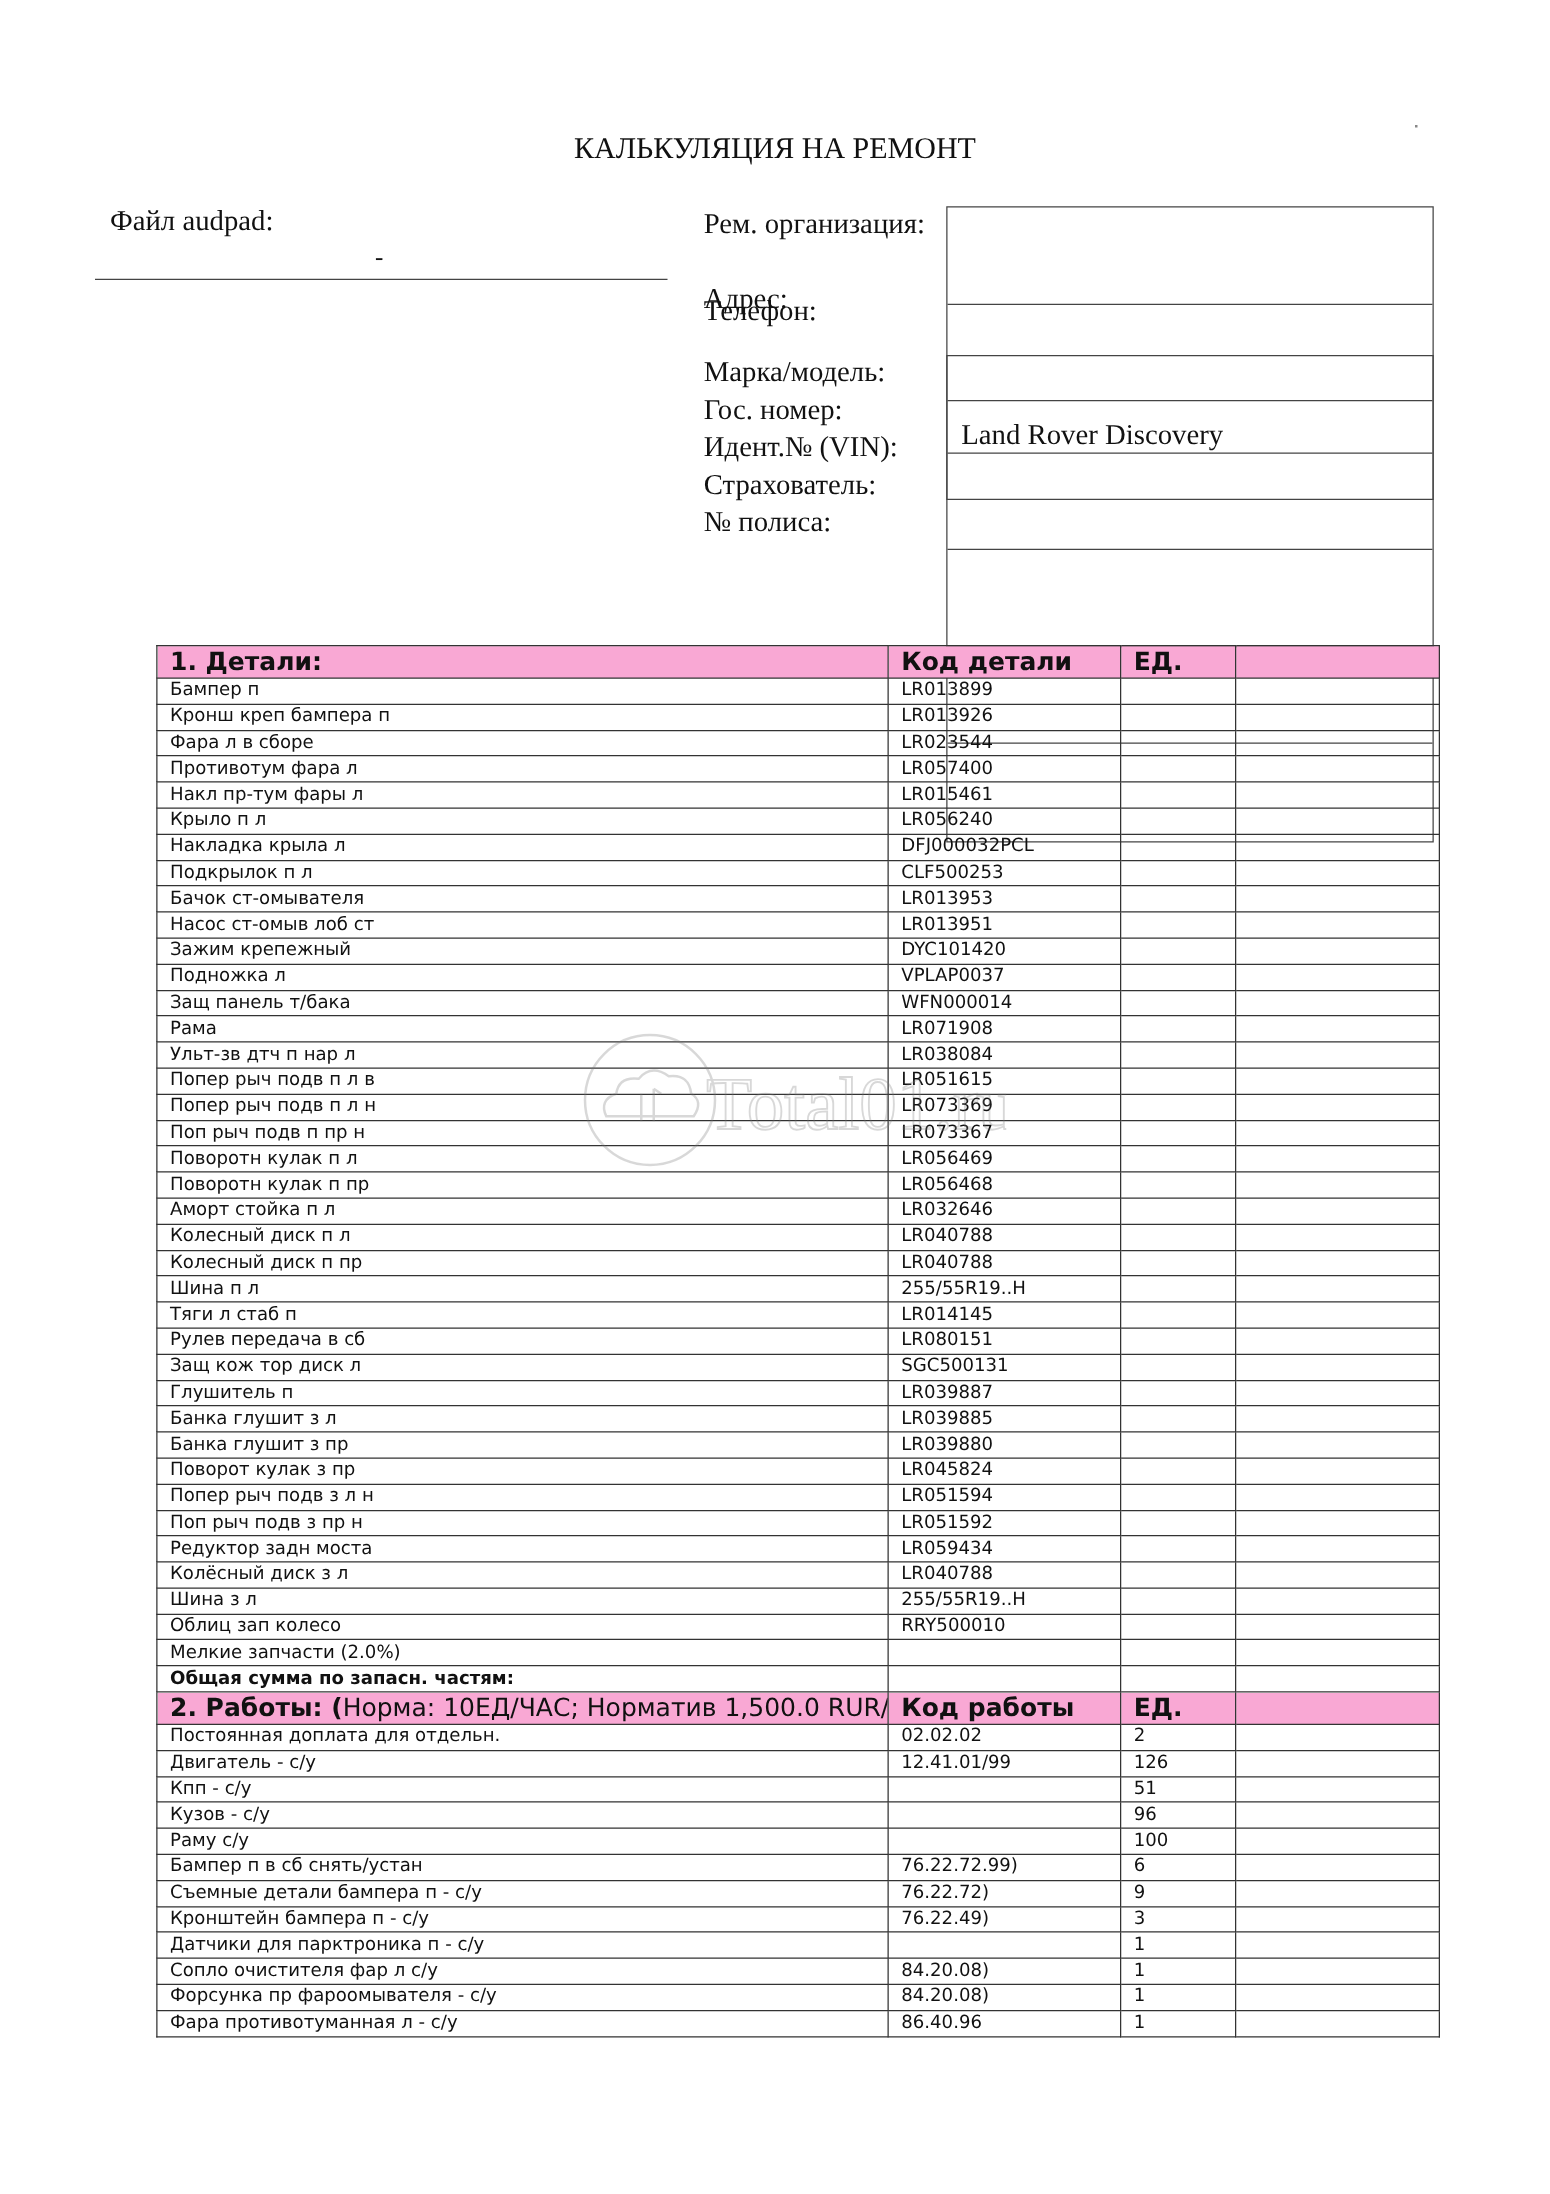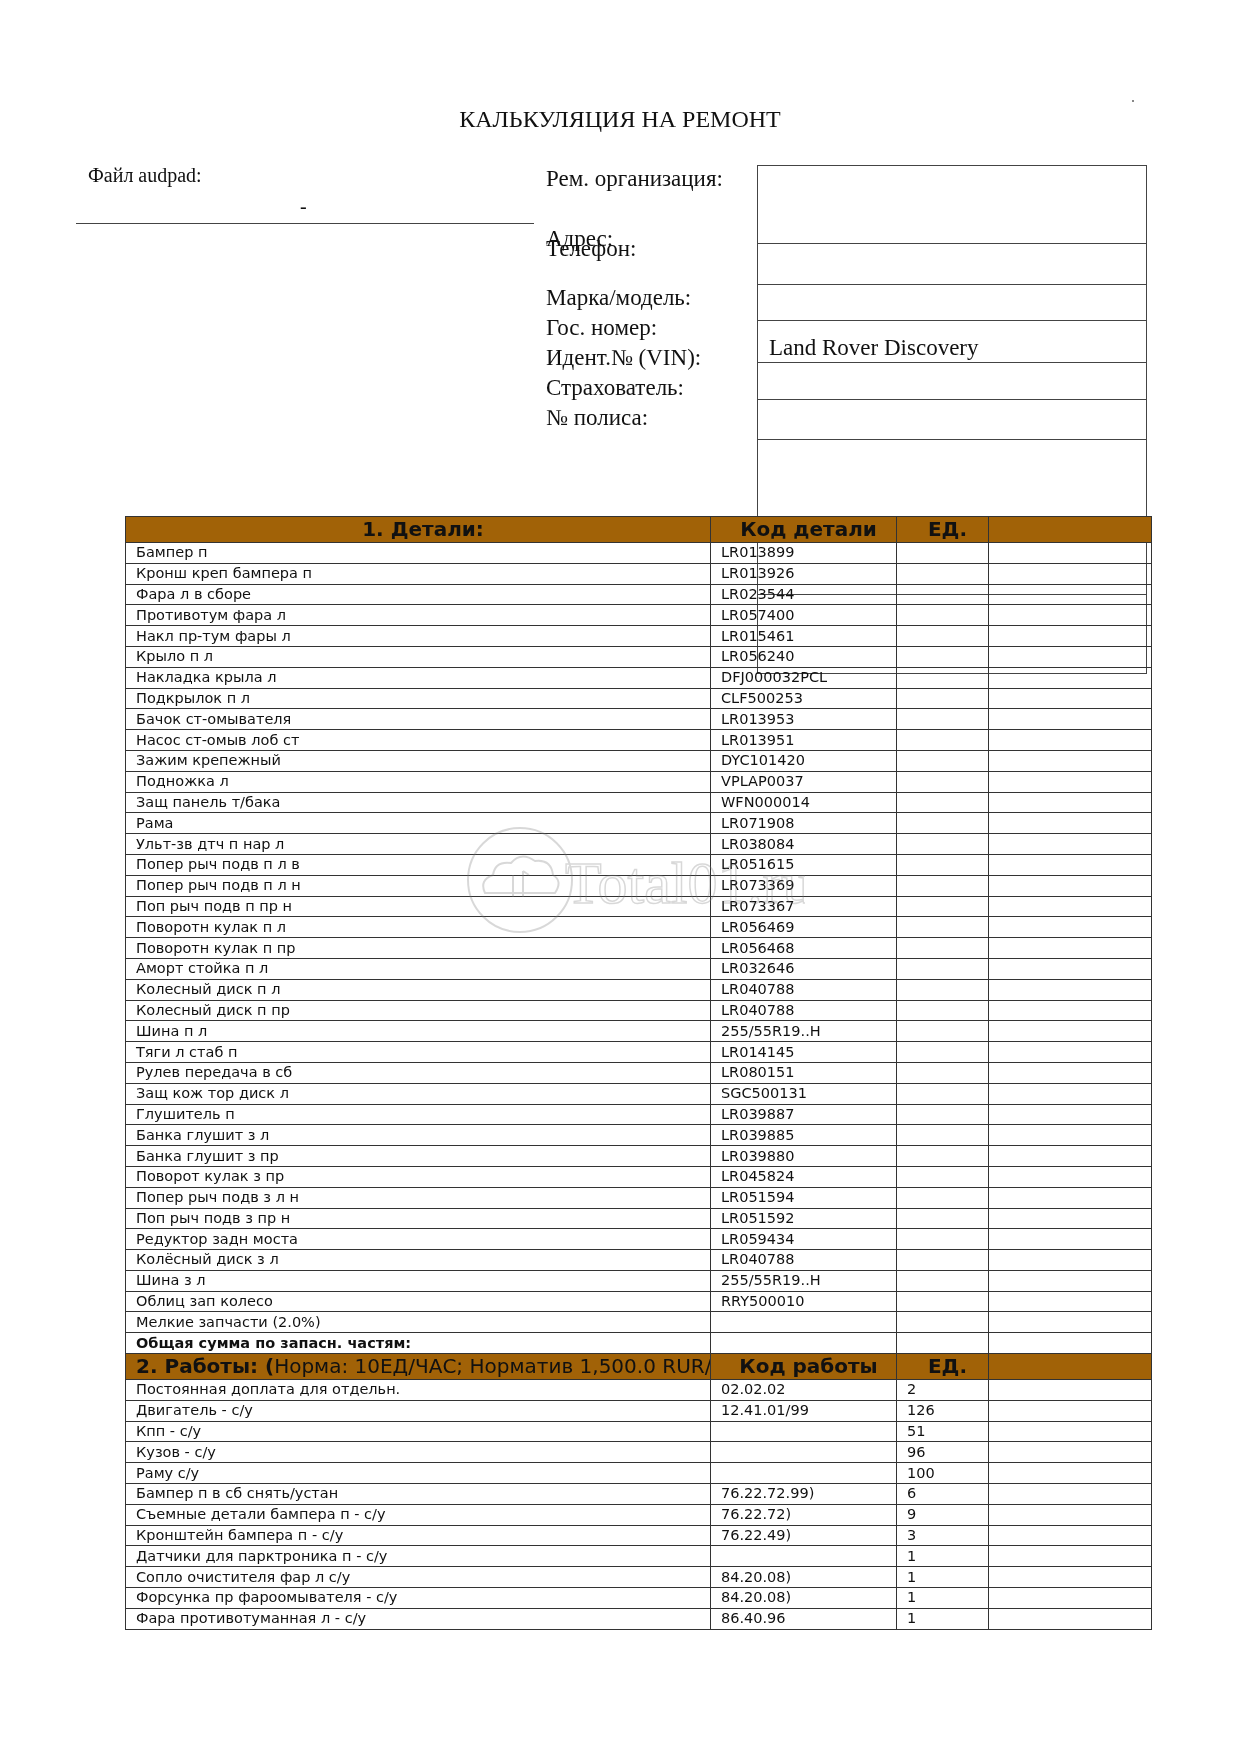--- a/index.html
+++ b/index.html
@@ -1,37 +1,37 @@
 <!DOCTYPE html>
 <html><head>
 <meta charset="utf-8">
 <style>
   html, body { margin:0; padding:0; background:#ffffff; }
   body { width:1240px; height:1755px; position:relative; overflow:hidden; color:#111; }
   .serif { font-family:"Liberation Serif", "DejaVu Serif", serif; }
   .sans { font-family:"DejaVu Sans", "Liberation Sans", sans-serif; }
   .title { position:absolute; left:0; width:1240px; top:106px; text-align:center; font-size:24px; letter-spacing:0px; }
   .dot { position:absolute; left:1132px; top:100px; width:2px; height:2px; background:#888; }
-  .file-label { position:absolute; left:88px; top:164px; font-size:20px; }
+  .file-label { position:absolute; left:88px; top:164px; font-size:23px; }
   .file-dash { position:absolute; left:300px; top:195px; font-size:20px; }
   .file-line { position:absolute; left:76px; top:223px; width:458px; height:1px; background:#444; }
 
   .fields { position:absolute; left:546px; font-size:23px; }
-  .field-row { position:absolute; left:0; height:30px; line-height:30px; white-space:nowrap; }
+  .field-row { position:absolute; left:17px; height:30px; line-height:30px; white-space:nowrap; }
   .field-box { position:absolute; left:757px; width:390px; border:1px solid #444; box-sizing:border-box; }
   .box-cell { height:29.6px; border-bottom:1px solid #444; box-sizing:border-box; font-size:23px; line-height:29px; padding-left:11px;margin-top:48px; }
   .box-cell:last-child { border-bottom:none; }
 
   table.calc { position:absolute; left:125px; top:516px; width:1026px; border-collapse:collapse; font-size:14.5px; table-layout:fixed; }
   table.calc td { border:1.3px solid #333; padding:0 0 0 10px; height:19.8px; line-height:19px; white-space:nowrap; overflow:hidden; }
   table.calc col.c1 { width:585px; }
   table.calc col.c2 { width:186px; }
   table.calc col.c3 { width:92px; }
   table.calc col.c4 { width:163px; }
-  table.calc tr.head td { background:#a16207; font-weight:bold; font-size:20px; height:25px; line-height:25px;text-align:center; }
+  table.calc tr.head td { background:#f9a8d4; font-weight:bold; font-size:20px; height:25px; line-height:25px; }
   table.calc tr.bold td { font-weight:bold; }
   .norm { font-weight:normal; font-size:20px; }
   .norm-big { font-weight:normal; font-size:20px; }
 
   .watermark { position:absolute; left:465px; top:825px; width:340px; height:110px; opacity:0.28; pointer-events:none; }
 </style>
 </head>
 <body>
 
 <div class="dot"></div>

